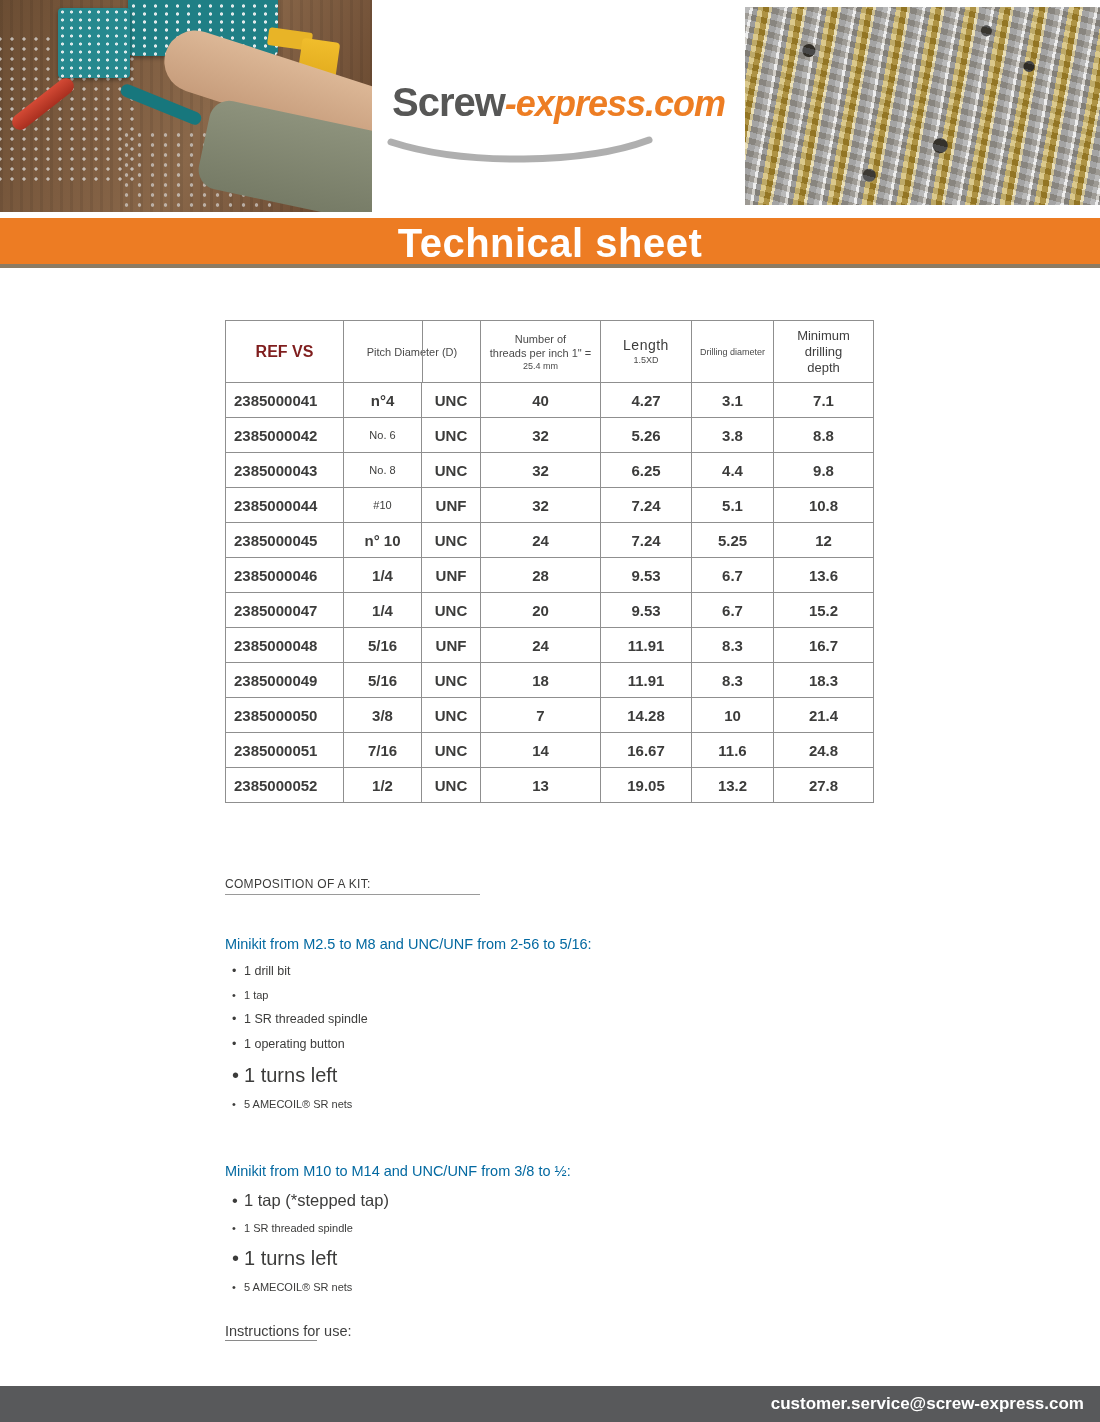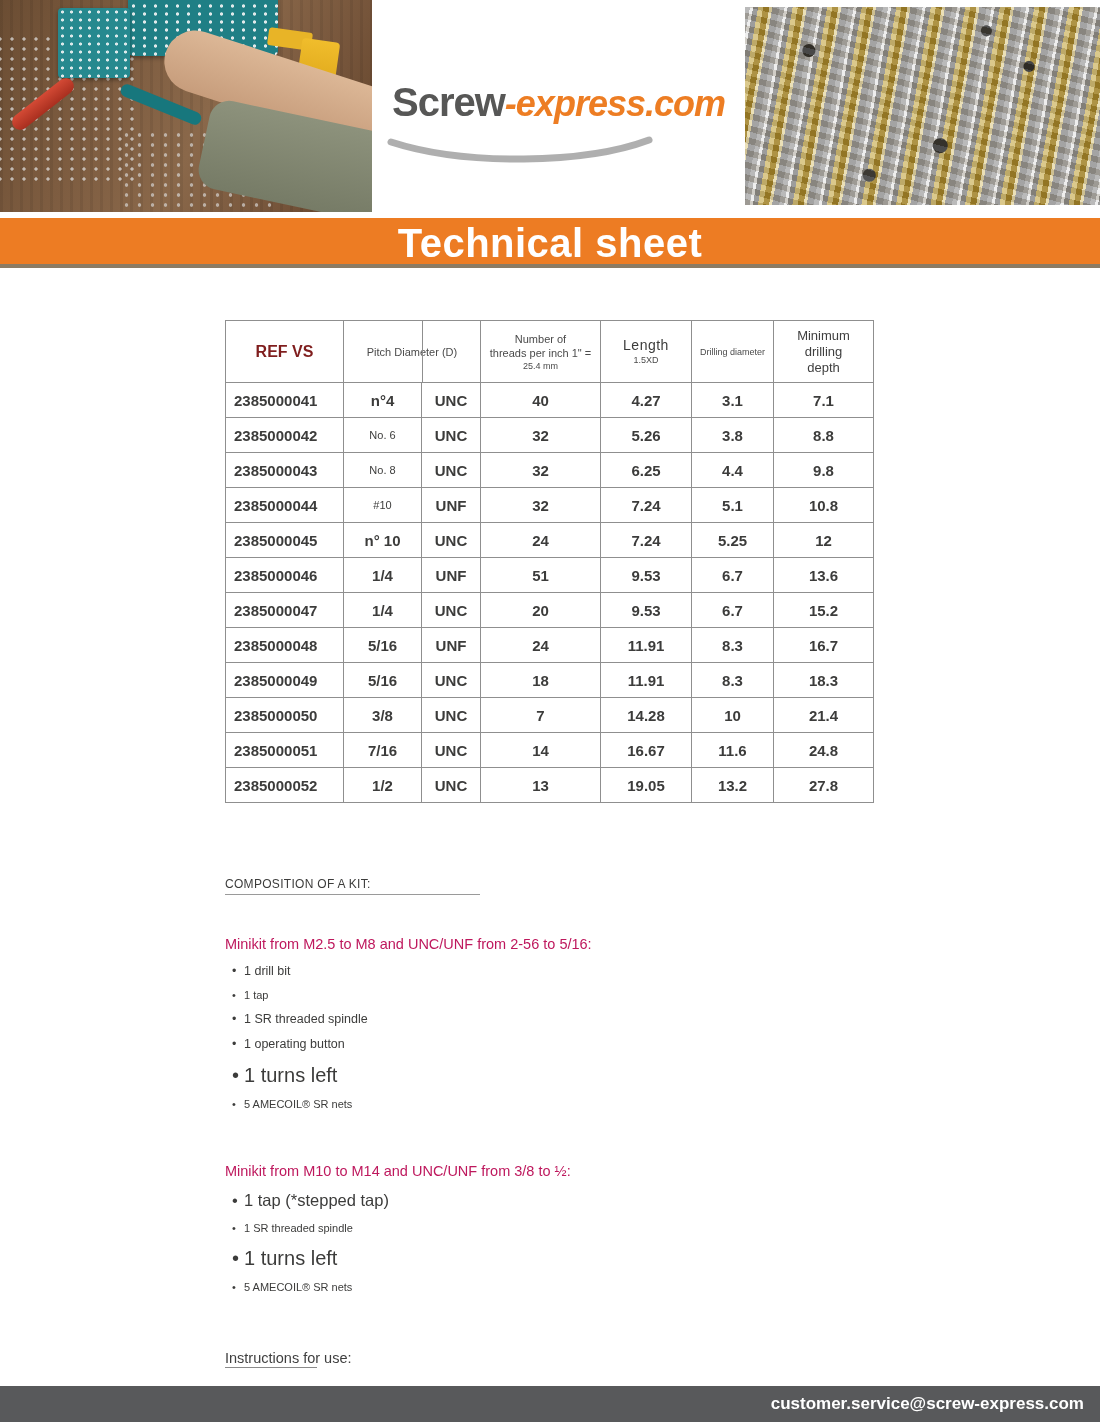--- a/index.html
+++ b/index.html
@@ -87,29 +87,29 @@
   tbody td { height:35px; text-align:center; font-size:15px; font-weight:bold; color:#3c3c3b; }
   tbody td.c-ref { text-align:left; padding-left:8px; }
   tbody td.c-pitch.small { font-weight:normal; font-size:11px; }
 
   
   .composition { position:absolute; left:225px; top:874px; width:620px; }
   .comp-title { position:relative; display:inline-block; font-size:12px; letter-spacing:0.3px; color:#3c3c3b; }
   .comp-title::after { content:""; position:absolute; left:0; bottom:-4px; width:255px; border-bottom:1px solid #9a9a9a; }
   .kit1 { margin-top:44px; }
   .kit2 { margin-top:52px; }
-  .kit-heading { font-size:14.5px; color:#be185d; margin:0 0 12px 0; font-weight:normal; }
+  .kit-heading { font-size:14.5px; color:#0369a1; margin:0 0 12px 0; font-weight:normal; }
   ul.kit-list { list-style:none; margin:0; padding:0 0 0 6px; }
   li.kit-item { position:relative; padding-left:13px; line-height:1.2; color:#3c3c3b; }
   li.kit-item::before { content:"\2022"; position:absolute; left:1px; }
   li.xs { font-size:11px;   margin:10px 0; }
   li.sm { font-size:12.5px; margin:10px 0; }
   li.md { font-size:20px;   margin:11px 0; }
   li.lg { font-size:16.5px; margin:11px 0; }
-  .instructions { position:relative; margin-top:45px; font-size:14.5px; color:#3f3f3f; display:inline-block; }
+  .instructions { position:relative; margin-top:18px; font-size:14.5px; color:#3f3f3f; display:inline-block; }
   .instructions::after { content:""; position:absolute; left:0; bottom:-2px; width:92px; border-bottom:1px solid #8a8a8a; }
 
   
   .footer { position:absolute; left:0; top:1386px; width:1100px; height:36px; background:#58595B;padding-left:8px; }
   .footer-email { float:right; margin-right:16px; line-height:36px; color:#ffffff; font-weight:bold; font-size:17px; }
 </style>
 </head>
 <body>
 
 <div class="hero-left">
@@ -215,21 +215,21 @@
           <td class="c-std">UNC</td>
           <td class="c-num">24</td>
           <td class="c-num">7.24</td>
           <td class="c-num">5.25</td>
           <td class="c-num">12</td>
         </tr>
         <tr>
           <td class="c-ref">2385000046</td>
           <td class="c-pitch">1/4</td>
           <td class="c-std">UNF</td>
-          <td class="c-num">51</td>
+          <td class="c-num">28</td>
           <td class="c-num">9.53</td>
           <td class="c-num">6.7</td>
           <td class="c-num">13.6</td>
         </tr>
         <tr>
           <td class="c-ref">2385000047</td>
           <td class="c-pitch">1/4</td>
           <td class="c-std">UNC</td>
           <td class="c-num">20</td>
           <td class="c-num">9.53</td>

